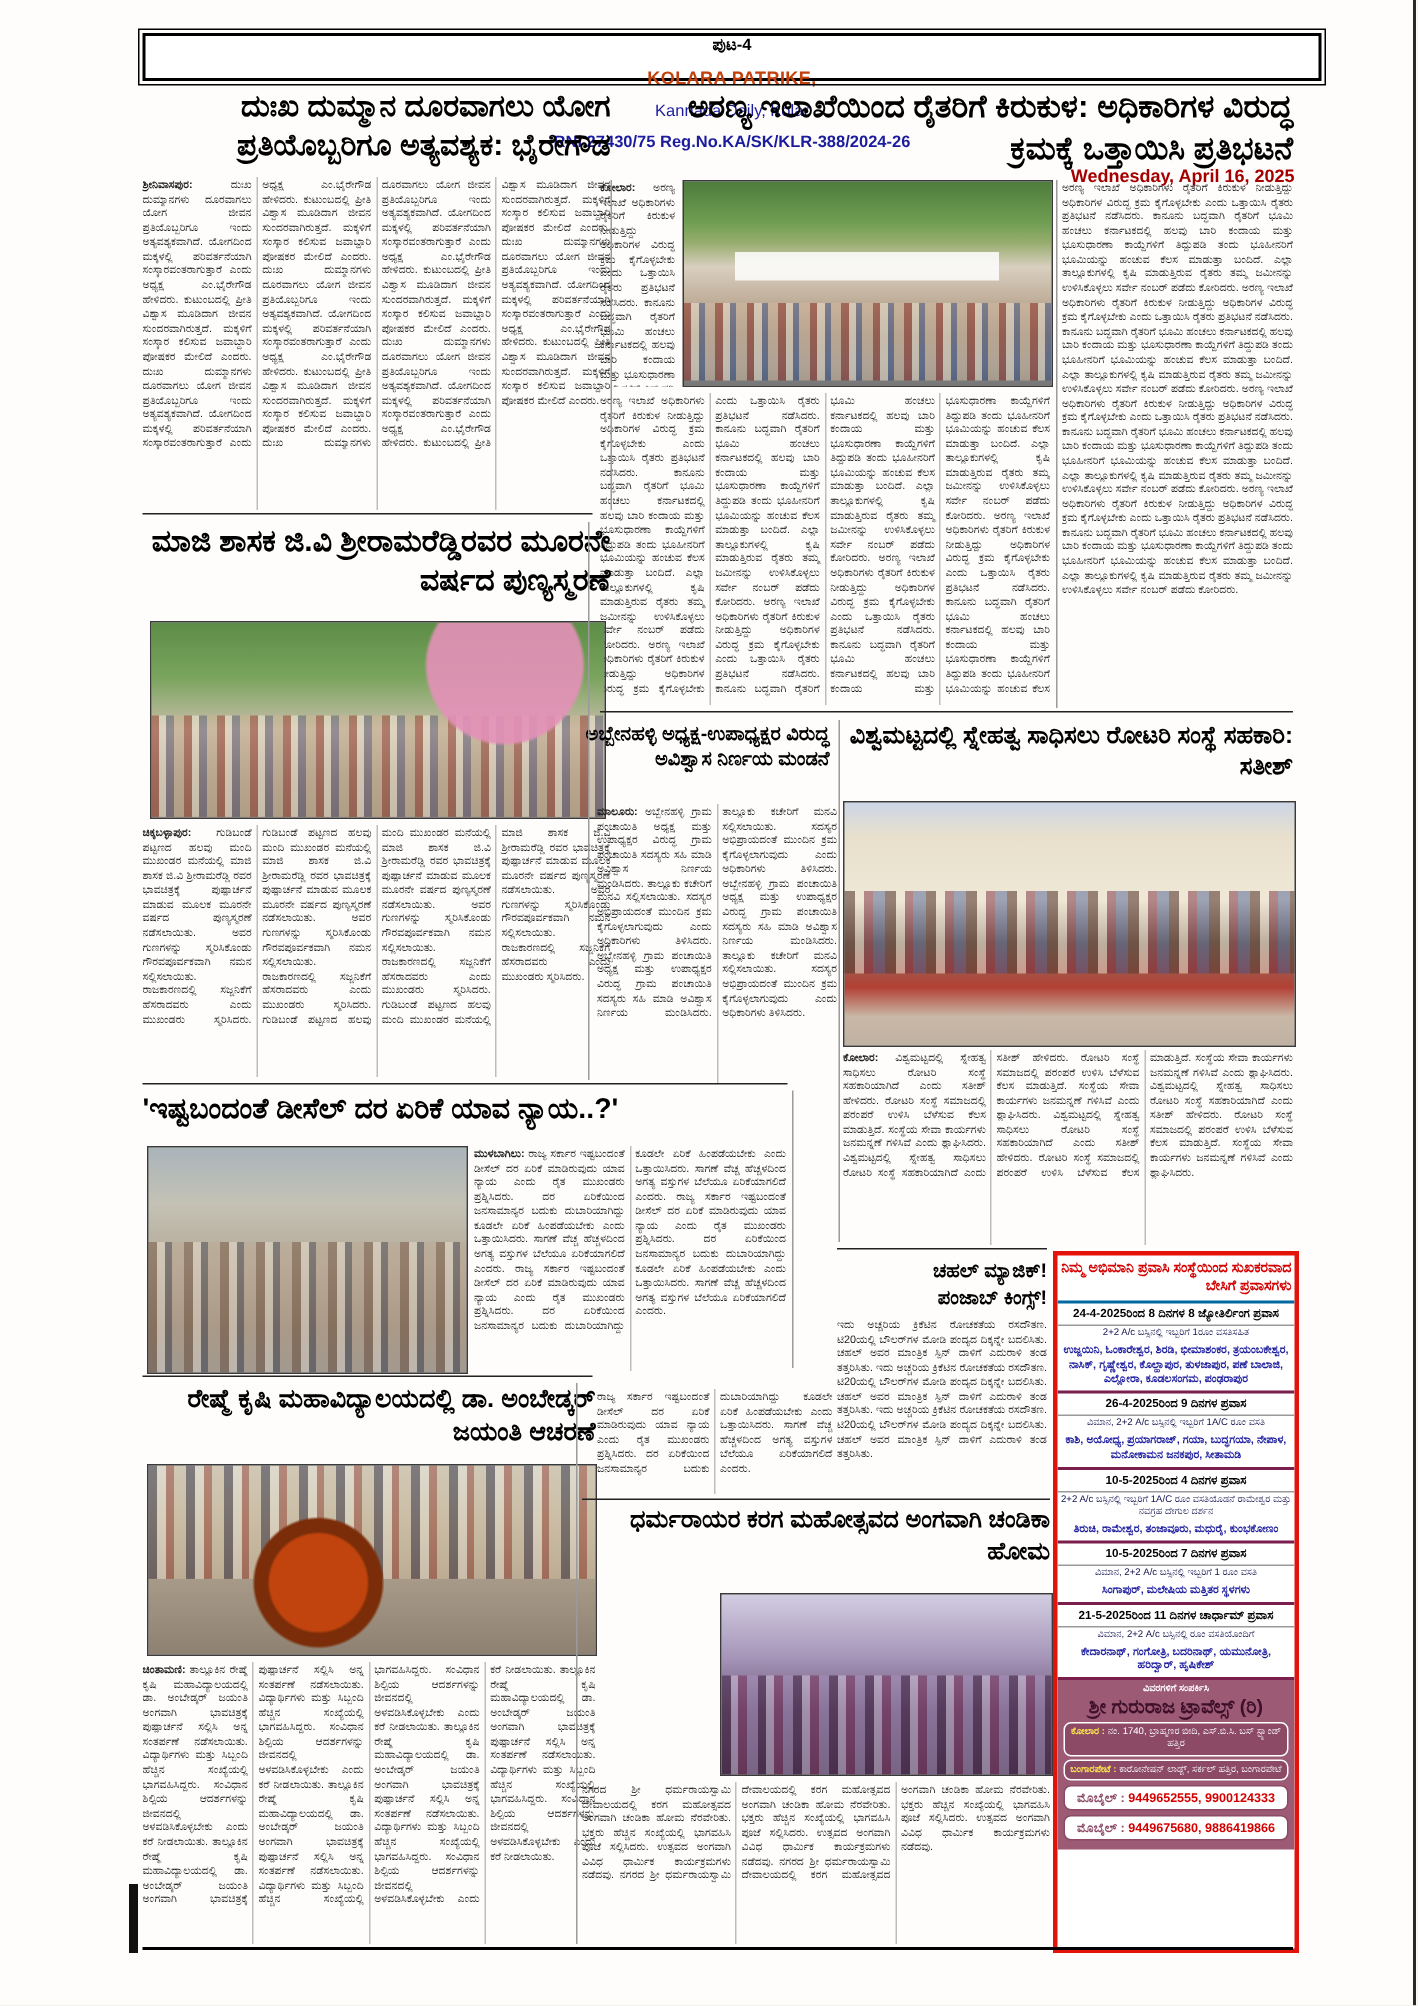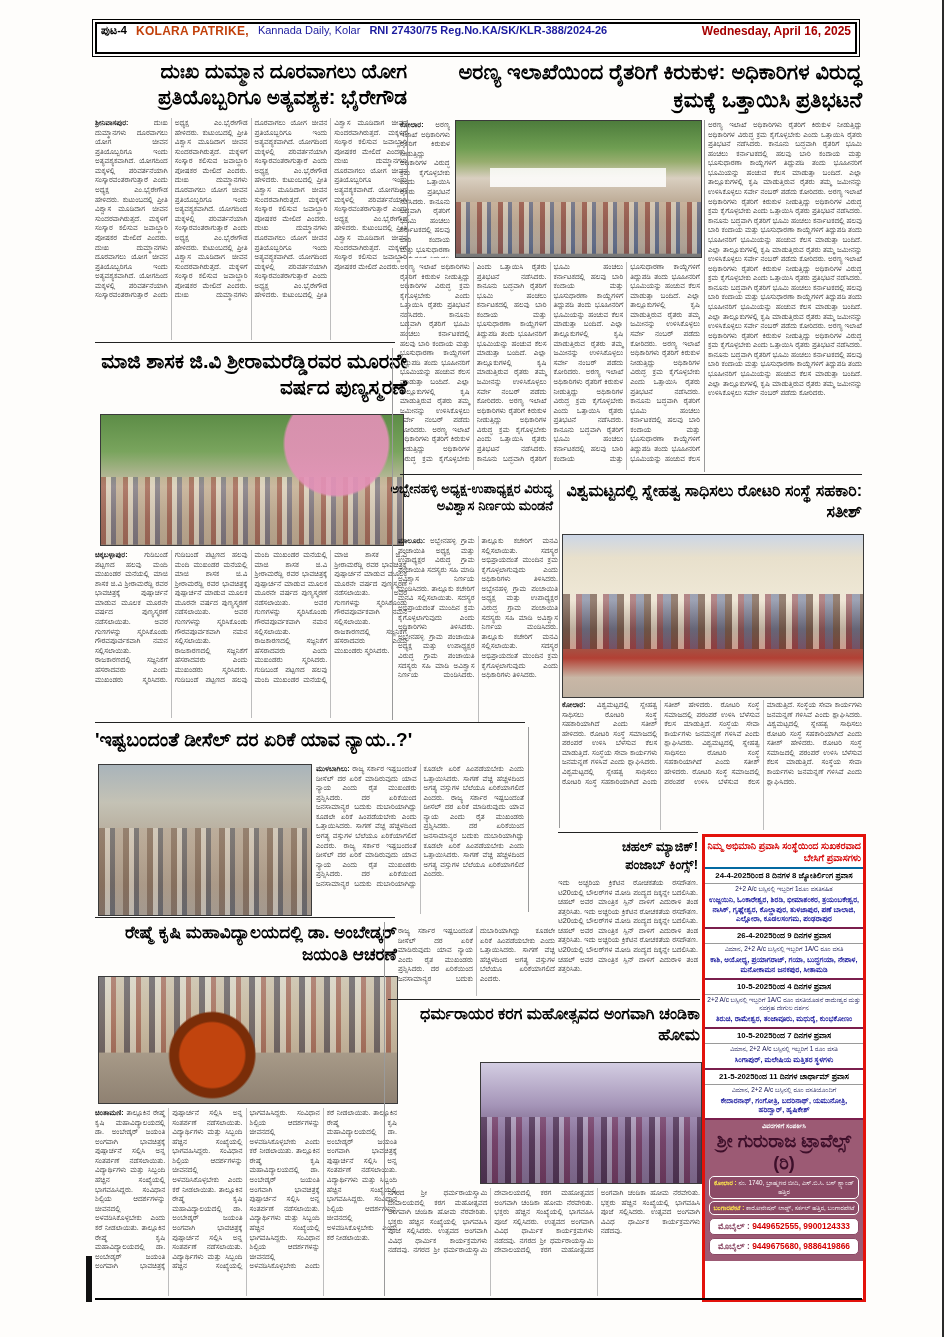--- a/index.html
+++ b/index.html
@@ -1,21 +1,21 @@
 <!DOCTYPE html>
 <html><head>
 <meta charset="utf-8">
 <style>
   html,body{margin:0;padding:0;background:#e9e9e6;}
   .page{position:relative;width:945px;height:1337px;background:#fefdfb;
         font-family:"Liberation Sans",sans-serif;color:#111;overflow:hidden;}
   .abs{position:absolute;}
   
   .masthead{border:2px solid #000;outline:1px solid #000;outline-offset:2px;
-            display:flex;gap:9px;padding:0 4px;background:#fff;}
+            display:flex;align-items:center;gap:9px;padding:0 16px;background:#fff;flex-direction:column;}
   .mh-page{font-weight:bold;font-size:11px;color:#000;}
   .mh-title{font-weight:bold;font-size:12px;color:#c2410c;letter-spacing:.3px;}
   .mh-sub{font-size:11px;color:#1b1b9e;}
   .mh-reg{font-size:11px;font-weight:bold;color:#1b1b9e;}
   .mh-date{font-weight:bold;font-size:12px;color:#a50000;margin-left:auto;}
   
   .hl{font-weight:bold;text-align:right;color:#000;line-height:1.32;}
   .body-text{font-size:7.2px;line-height:1.33;text-align:justify;overflow:hidden;color:#1c1c1c;}
   .cols-2{column-count:2;column-gap:7px;column-rule:1px solid #bdbdbd;}
   .cols-3{column-count:3;column-gap:7px;column-rule:1px solid #bdbdbd;}
@@ -58,21 +58,21 @@
   .ad-header{color:#d40000;font-weight:bold;font-size:9.5px;text-align:right;
              padding:3px 2px 2px 2px;line-height:1.3;border-bottom:2px solid #0369a1;}
   .tour{border-bottom:2px solid #7a1f4d;}
   .tour-title{font-weight:bold;font-size:7.8px;color:#000;text-align:center;
               padding:2px 1px;border-bottom:1px solid #9a9a9a;}
   .tour-desc{font-size:6.4px;color:#10104f;text-align:center;padding:1px 2px;line-height:1.25;}
   .tour-places{font-size:7.3px;font-weight:bold;color:#1b1b9e;text-align:center;
                padding:1px 2px 3px 2px;line-height:1.35;}
   .ad-bottom{background:#9c5a74;text-align:center;padding:2px 0 3px 0;}
   .ad-contact-label{color:#fff;font-size:6.4px;font-weight:bold;}
-  .ad-company{color:#3d0f2a;font-weight:bold;font-size:18px;line-height:1.2;margin:1px 0 2px 0;}
+  .ad-company{color:#3d0f2a;font-weight:bold;font-size:13px;line-height:1.2;margin:1px 0 2px 0;}
   .ad-addr{background:#8c4a66;border:1px solid #fff;border-radius:5px;color:#fff;
            font-size:6.4px;margin:2px 4px;padding:2px 2px;line-height:1.3;text-align:center;}
   .ad-addr .lbl{color:#ffe84d;font-weight:bold;}
   .ad-phone{background:#fff;border:1px solid #8c4a66;border-radius:5px;margin:3px 4px;
             padding:2px 1px;font-size:8.4px;font-weight:bold;text-align:center;}
   .ad-phone .lbl{color:#8c4a66;}
   .ad-phone .num{color:#d40000;}
   
   .footer{font-size:8px;color:#111;display:flex;gap:6px;justify-content:center;align-items:baseline;white-space:nowrap;}
   .footer .email-lbl{color:#c00;font-weight:bold;text-decoration:underline;margin-top:37px;}

